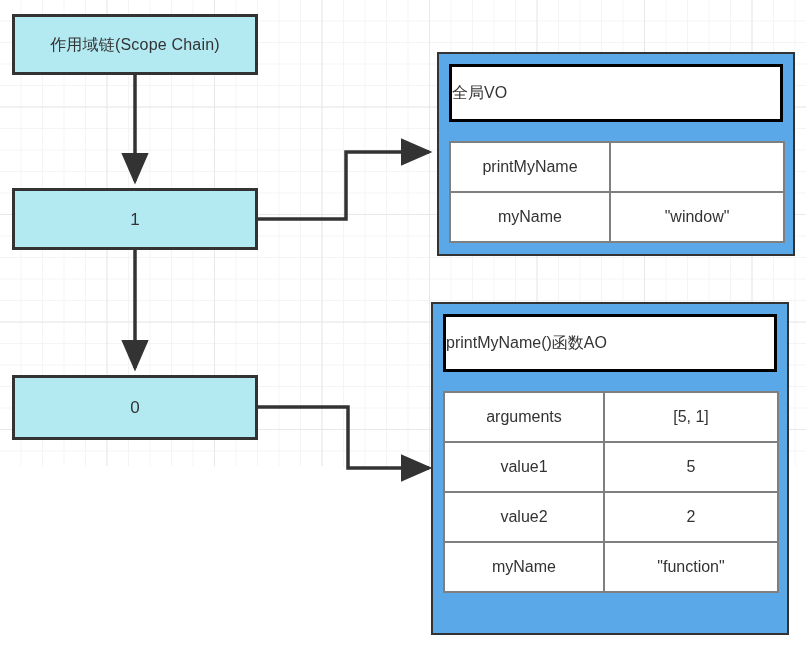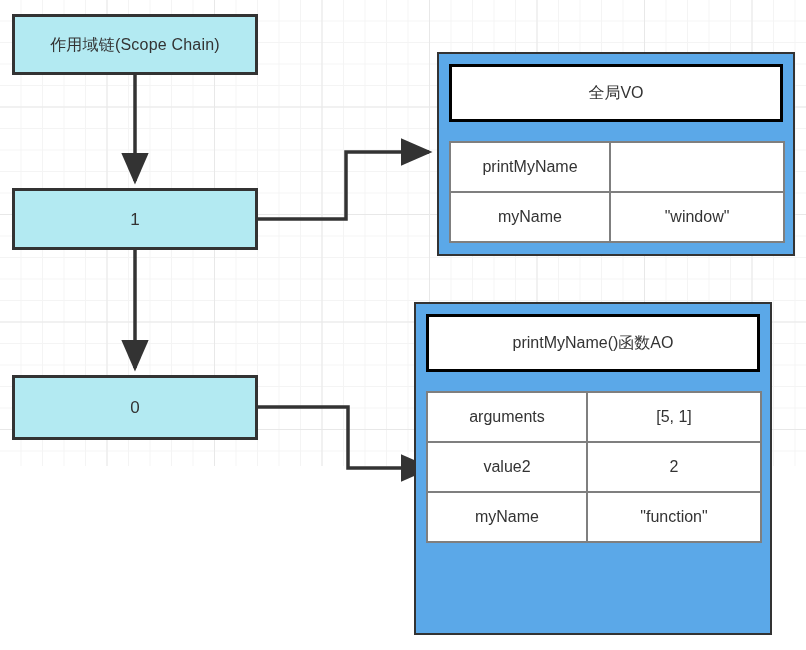--- a/index.html
+++ b/index.html
@@ -92,34 +92,33 @@
   }
 
   #global-vo-container {
     left: 437px;
     top: 52px;
     width: 358px;
     height: 204px;
   }
 
   #function-ao-container {
-    left: 414px;
+    left: 431px;
     top: 302px;
     width: 358px;
     height: 333px;
   }
 
   .vo-header {
     box-sizing: border-box;
     background-color: #ffffff;
     border: 3px solid #000000;
     height: 58px;
     display: flex;
     align-items: center;
-    justify-content: center;
     font-size: 16px;
     color: #333333;
     margin-bottom: 11px;
   }
 
   .vo-table {
     box-sizing: border-box;
     background-color: #ffffff;
     border: 2px solid #7f7f7f;
     border-collapse: collapse;
@@ -205,20 +204,24 @@
     <div class="vo-header">
       <span>printMyName()函数AO</span>
     </div>
     <table class="vo-table">
       <tbody>
         <tr>
           <td class="col-key">arguments</td>
           <td class="col-val">[5, 1]</td>
         </tr>
         <tr>
+          <td class="col-key">value1</td>
+          <td class="col-val">5</td>
+        </tr>
+        <tr>
           <td class="col-key">value2</td>
           <td class="col-val">2</td>
         </tr>
         <tr>
           <td class="col-key">myName</td>
           <td class="col-val">"function"</td>
         </tr>
       </tbody>
     </table>
   </div>

